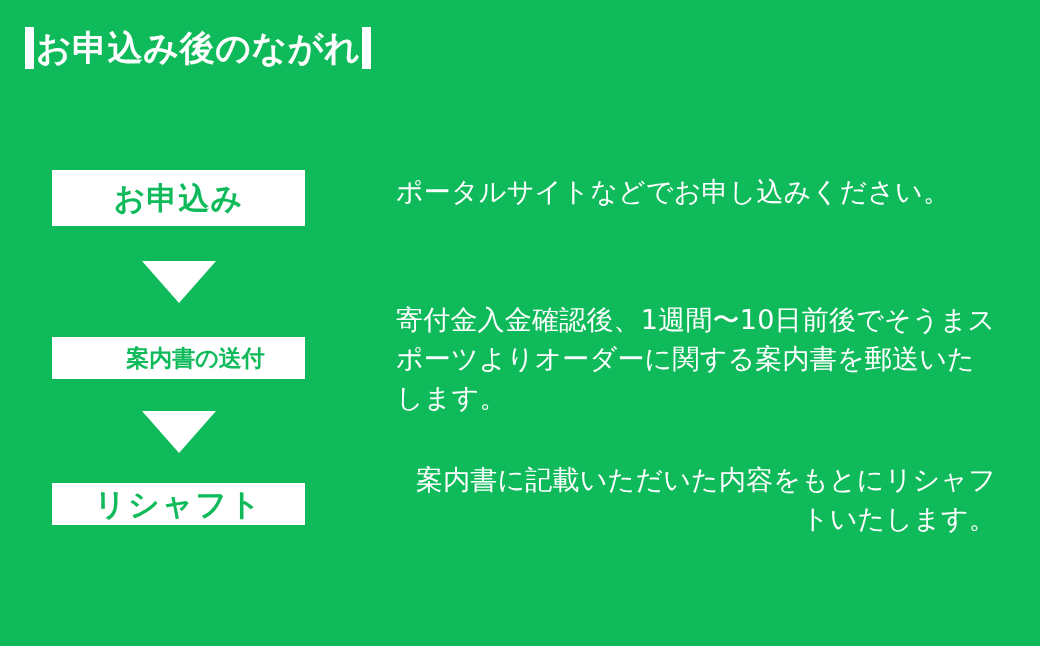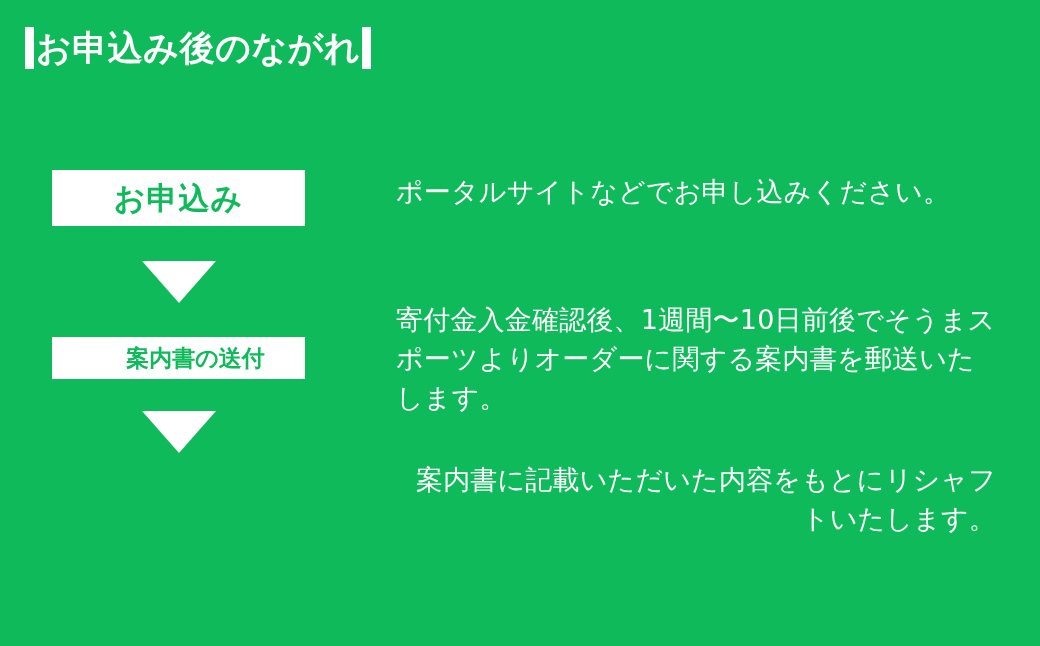--- a/index.html
+++ b/index.html
@@ -143,18 +143,21 @@
   </div>
 
   <div class="gap-c"></div>
 
   <div class="arrow-wrap">
     <span class="arrow-down"></span>
   </div>
 
   <div class="gap-d"></div>
 
+  <div class="step-box size-md">
+    <span class="step-label">リシャフト</span>
+  </div>
 
 </div>
 
 <div class="desc desc-1">ポータルサイトなどでお申し込みください。</div>
 <div class="desc desc-2">寄付金入金確認後、1週間〜10日前後でそうまスポーツよりオーダーに関する案内書を郵送いたします。</div>
 <div class="desc desc-3">案内書に記載いただいた内容をもとにリシャフトいたします。</div>
 
 </body></html>

